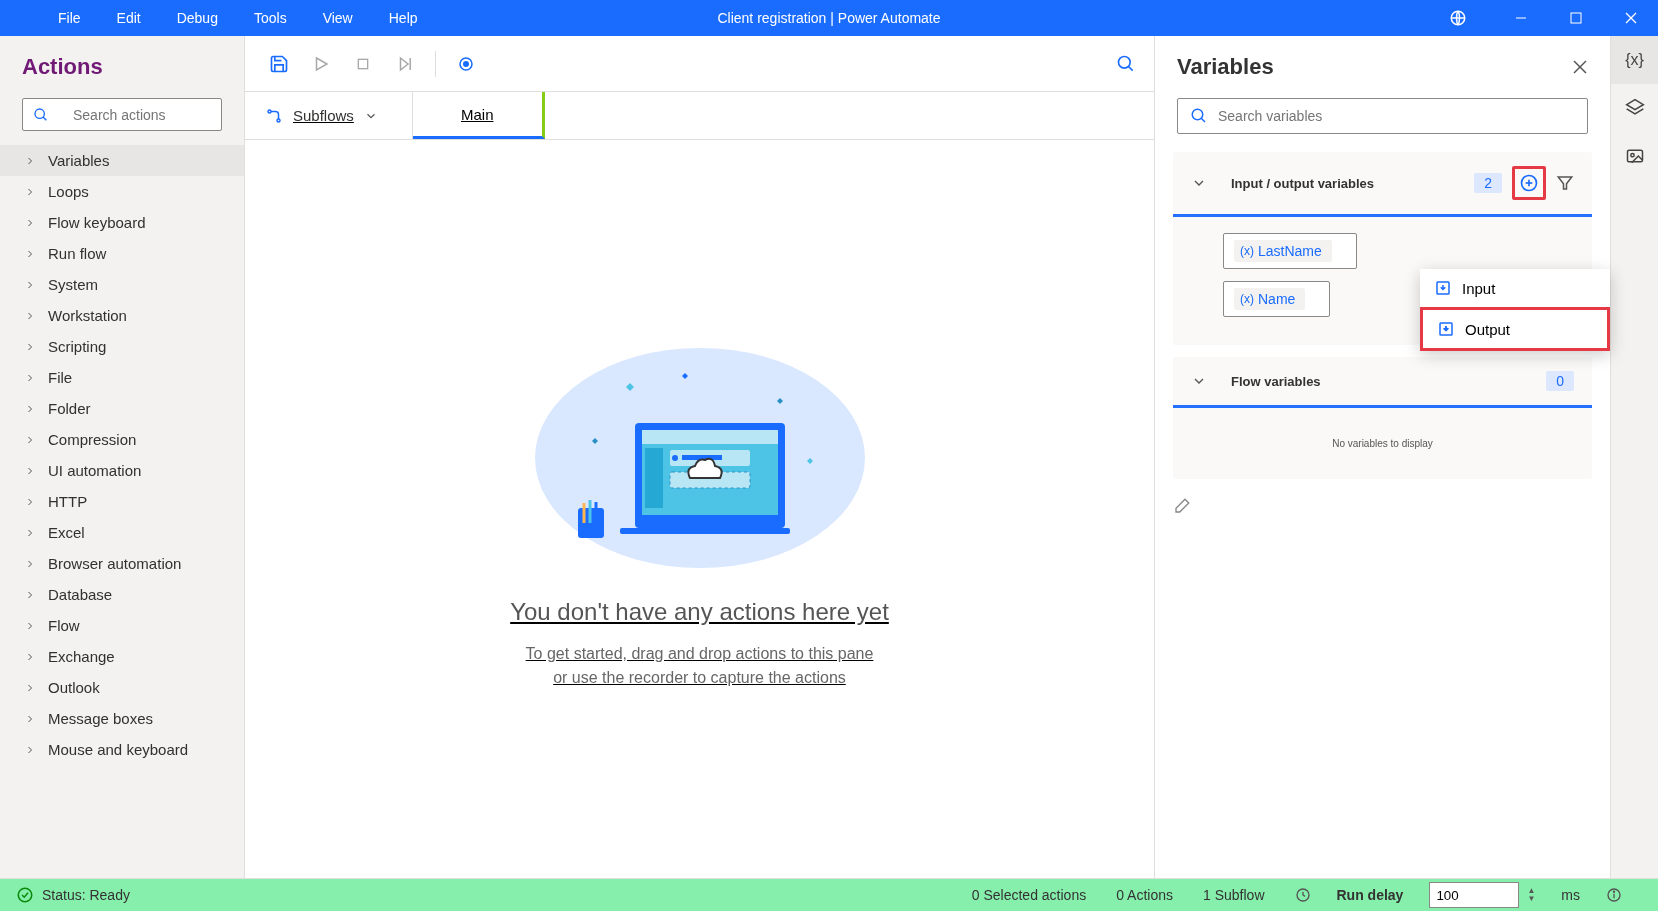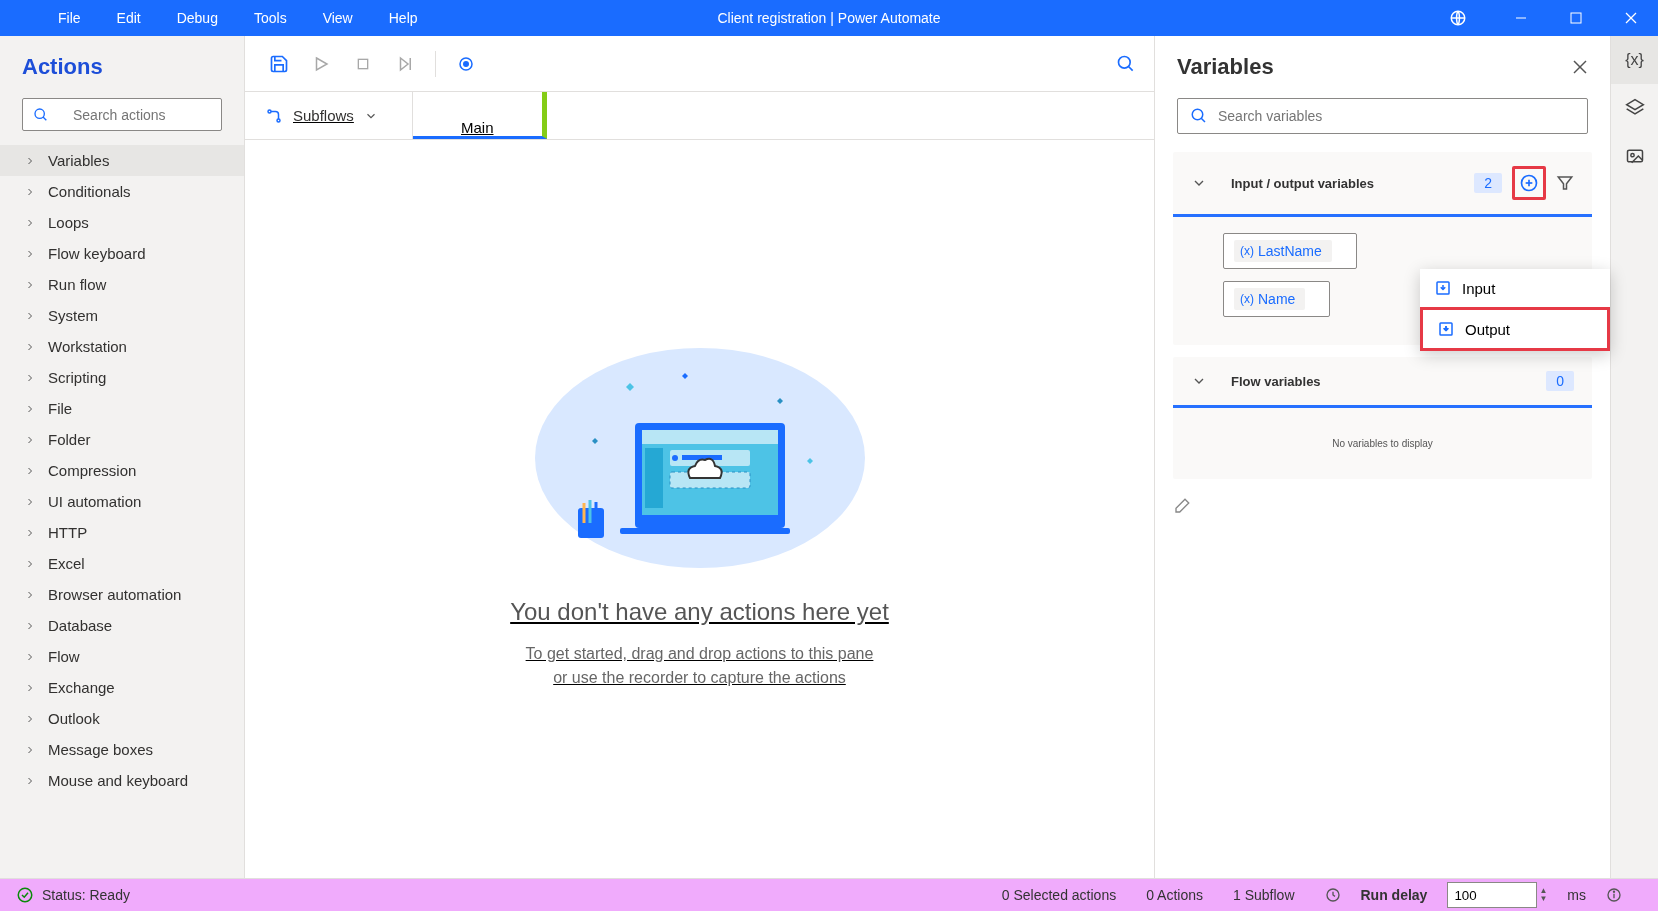--- a/index.html
+++ b/index.html
@@ -12,41 +12,41 @@
 .window-title { position: absolute; left: 50%; transform: translateX(-50%); font-size: 14px; }
 .win-controls { position: absolute; right: 0; display: flex; align-items: center; height: 100%; }
 .win-icon { display: flex; align-items: center; padding: 0 14px; margin-right: 12px; }
 .win-btn { width: 55px; height: 36px; display: flex; align-items: center; justify-content: center; cursor: pointer; }
 
 
 .app-body { display: flex; height: calc(911px - 36px - 33px); }
 
 
 .actions-panel { width: 245px; background: #f3f2f1; border-right: 1px solid #e1dfdd; display: flex; flex-direction: column; }
-.panel-title { font-size: 22px; font-weight: 600; padding: 18px 22px; color: #1d4ed8; }
+.panel-title { font-size: 22px; font-weight: 600; padding: 18px 22px; color: #701a75; }
 .search-box { margin: 0 22px 14px 22px; border: 1px solid #8a8886; border-radius: 2px; background: #fff; height: 33px; display: flex; align-items: center; padding: 0 10px; }
 .search-box input { border: none; outline: none; flex: 1; font-size: 14px; background: transparent; margin-left: 24px; }
 .search-icon { color: #1a6cff; }
 .actions-list { overflow-y: auto; flex: 1; }
 .action-cat { display: flex; align-items: center; padding: 7px 8px 7px 24px; font-size: 15px; color: #323130; cursor: pointer; }
 .action-cat:first-child { background: #e7e6e4; }
 .action-cat .chevron { margin-right: 12px; color: #555; }
 
 
 .main-canvas { flex: 1; display: flex; flex-direction: column; border-right: 1px solid #e1dfdd; text-decoration: underline; }
 .toolbar { height: 56px; display: flex; align-items: center; padding: 0 16px; border-bottom: 1px solid #e1dfdd; gap: 6px; position: relative; }
 .tb-btn { width: 36px; height: 36px; display: flex; align-items: center; justify-content: center; color: #1a6cff; cursor: pointer; }
 .tb-btn.disabled { color: #a8a8a8; }
 .tb-sep { width: 1px; height: 26px; background: #e1dfdd; margin: 0 6px; }
 .tb-search { position: absolute; right: 18px; color: #1a6cff; cursor: pointer; }
 
 .subflows-bar { height: 48px; display: flex; align-items: center; border-bottom: 1px solid #e1dfdd; }
 .subflows-left { display: flex; align-items: center; padding: 0 20px; height: 100%; border-right: 1px solid #e1dfdd; gap: 10px; color: #323130; font-size: 15px; cursor: pointer; width: 168px;}
 .subflows-left svg { color: #1a6cff; }
-.tab { padding: 0 48px; height: 100%; display: flex; align-items: flex-end; border-right: 5px solid #84cc16; border-bottom: 3px solid #1a6cff; font-size: 15px; cursor: pointer; }
+.tab { padding: 0 48px; height: 100%; display: flex; align-items: center; border-right: 3px solid #84cc16; border-bottom: 3px solid #1a6cff; font-size: 15px; cursor: pointer; }
 
 .canvas-content { flex: 1; display: flex; flex-direction: column; align-items: center; justify-content: center; padding: 40px; }
 .illustration { width: 340px; height: 240px; position: relative; margin-bottom: 30px; display:flex; align-items:center; justify-content:center;}
 .empty-title { font-size: 24px; color: #555; margin-bottom: 16px; text-align:center; }
 .empty-sub { font-size: 16px; color: #666; text-align: center; line-height: 1.5; }
 
 
 .vars-panel { width: 455px; background: #fff; display: flex; flex-direction: column; padding: 0; position: relative; }
 .vars-header { display: flex; align-items: center; padding: 18px 22px; }
 .vars-header h2 { font-size: 22px; font-weight: 600; flex: 1; color: #333; }
@@ -76,25 +76,25 @@
 .rail-btn { height: 48px; display: flex; align-items: center; justify-content: center; cursor:pointer; border-bottom: 1px solid transparent; color:#444;}
 .rail-btn.active { background: #e7e6e4; }
 
 
 .add-dropdown { position: absolute; right: 0px; top: 233px; width: 190px; background: #fff; box-shadow: 0 4px 16px rgba(0,0,0,0.2); z-index: 100; }
 .dd-item { display: flex; align-items: center; padding: 10px 14px; font-size: 15px; cursor: pointer; gap: 10px; }
 .dd-item.highlighted { border: 3px solid #e63946; }
 .dd-icon { color: #1a6cff; }
 
 
-.statusbar { height: 33px; background: #f0abfc; border-top: 1px solid #e1dfdd; display: flex; align-items: center; padding: 0 16px; font-size: 14px; color: #333; }
+.statusbar { height: 33px; background: #86efac; border-top: 1px solid #e1dfdd; display: flex; align-items: center; padding: 0 16px; font-size: 14px; color: #333; }
 .status-left { display: flex; align-items: center; gap: 8px; flex: 1; }
 .status-ok { color: #0a8a0a; }
 .status-center { display: flex; align-items: center; gap: 30px; margin-right: 20px; }
-.delay-box { display: flex; align-items: center; gap: 20px; }
+.delay-box { display: flex; align-items: center; gap: 26px; }
 .delay-input { width: 90px; height: 26px; border: 1px solid #8a8886; padding: 0 6px; outline:none; }
 .spinner-btns { display:flex; flex-direction:column; font-size:8px; line-height:1; margin-left:-18px; color:#555;}
 
 svg { display: block; }
 </style>
 </head>
 <body>
 
 <div class="titlebar">
   <div class="menu">
@@ -146,28 +146,20 @@
       <input placeholder="Search actions" style="">
     </div>
     <div class="actions-list" id="actions-list">
         <div class="action-cat">
           <span class="chevron">
             <svg width="12" height="12" viewBox="0 0 24 24" fill="none" stroke="currentColor" stroke-width="2">
               <polyline points="9 6 15 12 9 18"></polyline>
             </svg>
           </span>
           <span>Variables</span>
-        </div>
-        <div class="action-cat">
-          <span class="chevron">
-            <svg width="12" height="12" viewBox="0 0 24 24" fill="none" stroke="currentColor" stroke-width="2">
-              <polyline points="9 6 15 12 9 18"></polyline>
-            </svg>
-          </span>
-          <span>Conditionals</span>
         </div>
         <div class="action-cat">
           <span class="chevron">
             <svg width="12" height="12" viewBox="0 0 24 24" fill="none" stroke="currentColor" stroke-width="2">
               <polyline points="9 6 15 12 9 18"></polyline>
             </svg>
           </span>
           <span>Loops</span>
         </div>
         <div class="action-cat">

